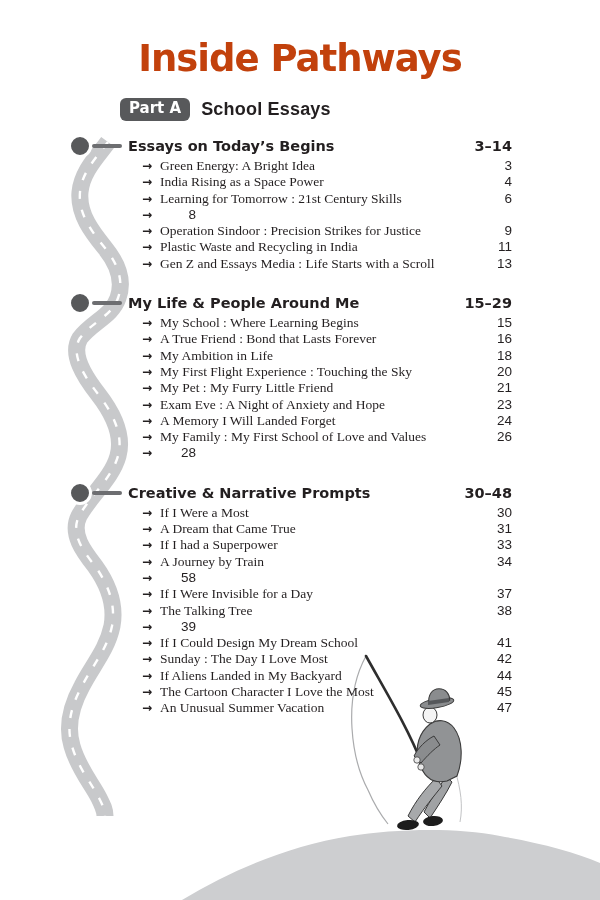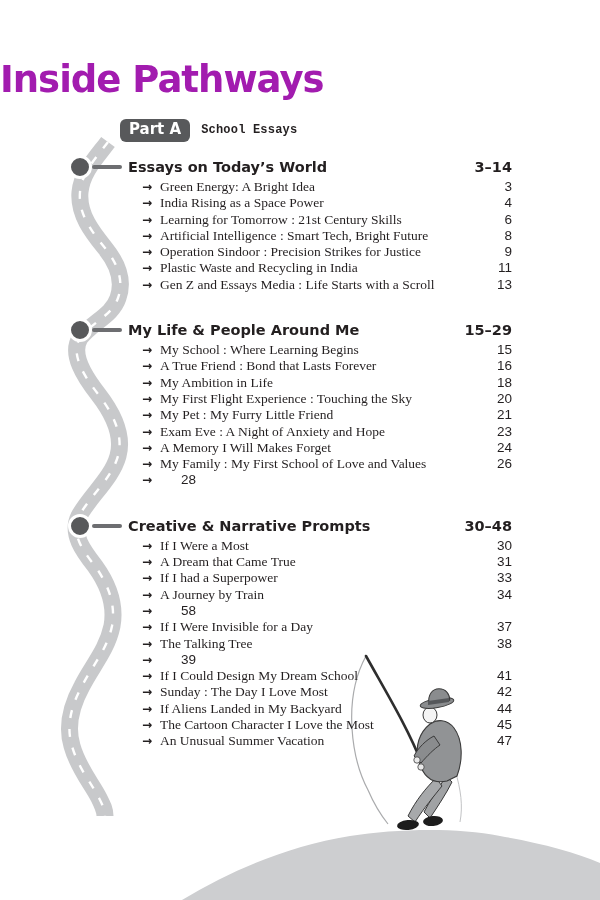--- a/index.html
+++ b/index.html
@@ -7,34 +7,34 @@
     --road:#c8c9cb; --hill:#cdced0;
   }
   html,body{margin:0;padding:0;background:#fff;}
   .page{
     position:relative; width:600px; height:900px; background:#fff; overflow:hidden;
     font-family:"Liberation Sans", sans-serif; color:var(--text);
   }
   svg.bg{position:absolute; left:0; top:0; width:600px; height:900px; pointer-events:none;}
   .content{position:relative; z-index:1;}
   .book-title{
-    margin:0; padding-top:60px; text-align:left;
+    margin:0; padding-top:39px; text-align:center;
     font-family:"DejaVu Sans", sans-serif; font-weight:900; font-size:37px;
-    line-height:40px; letter-spacing:-1px; color:#a21caf;
+    line-height:40px; letter-spacing:-1px; color:#c2410c;
   }
   .part-row{display:flex; align-items:center; margin:18px 0 16px 120px; height:24px;}
   .part-badge{
     background:var(--badge-bg); color:#fff; font-weight:bold; font-size:15px;
     padding:2px 9px 4px 9px; border-radius:6px; line-height:17px;
     font-family:"DejaVu Sans", sans-serif;
   }
-  .part-title{margin-left:11px; font-weight:bold; font-size:12px; letter-spacing:.2px;
-    font-family:Liberation Mono, monospace;}
+  .part-title{margin-left:11px; font-weight:bold; font-size:18px; letter-spacing:.2px;
+    font-family:Liberation Sans, sans-serif;}
   .sections{margin:14px 0 0 128px; width:384px;}
-  .sec{margin-top:28px;}
+  .sec{margin-top:22px;}
   .sec:first-child{margin-top:0;}
   .sec-head{
     position:relative; display:flex; align-items:center;
     font-family:"DejaVu Sans", sans-serif; font-weight:bold; font-size:14.5px; line-height:18px;
   }
   .sec-title{flex:1;}
   .sec-pages{text-align:right;}
   .dot{
     position:absolute; left:-60px; top:50%; margin-top:-12px;
     width:24px; height:24px; border-radius:50%;
@@ -127,21 +127,21 @@
     <div class="part-row">
       <span class="part-badge">Part A</span>
       <span class="part-title">School Essays</span>
     </div>
 
     <div class="sections">
   <div class="sec">
     <div class="sec-head">
       <span class="dot"></span>
       <span class="connector"></span>
-      <span class="sec-title">Essays on Today’s World</span>
+      <span class="sec-title">Essays on Today’s Begins</span>
       <span class="sec-pages">3–14</span>
     </div>
     <div class="items">
   <div class="item">
     <span class="arrow">→</span>
     <span class="it-title">Green Energy: A Bright Idea</span>
     <span class="it-page">3</span>
   </div>
 
   <div class="item">
@@ -151,21 +151,20 @@
   </div>
 
   <div class="item">
     <span class="arrow">→</span>
     <span class="it-title">Learning for Tomorrow : 21st Century Skills</span>
     <span class="it-page">6</span>
   </div>
 
   <div class="item">
     <span class="arrow">→</span>
-    <span class="it-title">Artificial Intelligence : Smart Tech, Bright Future</span>
     <span class="it-page">8</span>
   </div>
 
   <div class="item">
     <span class="arrow">→</span>
     <span class="it-title">Operation Sindoor : Precision Strikes for Justice</span>
     <span class="it-page">9</span>
   </div>
 
   <div class="item">
@@ -221,21 +220,21 @@
   </div>
 
   <div class="item">
     <span class="arrow">→</span>
     <span class="it-title">Exam Eve : A Night of Anxiety and Hope</span>
     <span class="it-page">23</span>
   </div>
 
   <div class="item">
     <span class="arrow">→</span>
-    <span class="it-title">A Memory I Will Makes Forget</span>
+    <span class="it-title">A Memory I Will Landed Forget</span>
     <span class="it-page">24</span>
   </div>
 
   <div class="item">
     <span class="arrow">→</span>
     <span class="it-title">My Family : My First School of Love and Values</span>
     <span class="it-page">26</span>
   </div>
 
   <div class="item">

